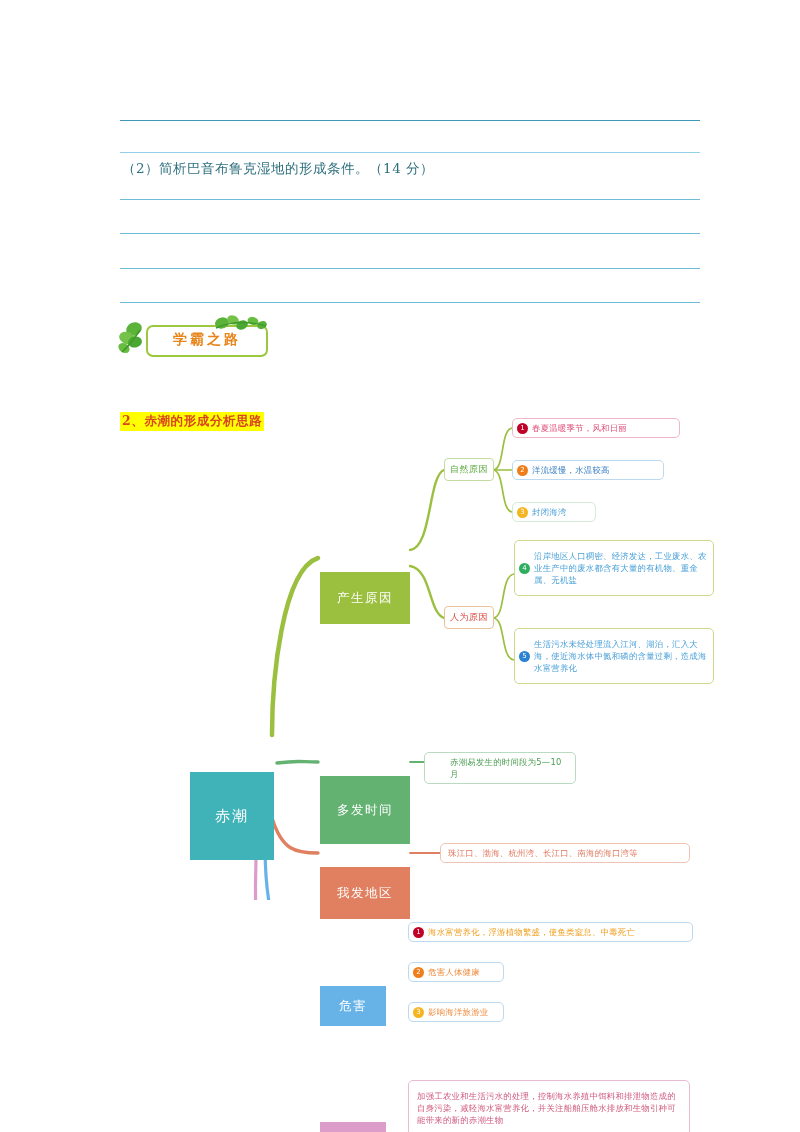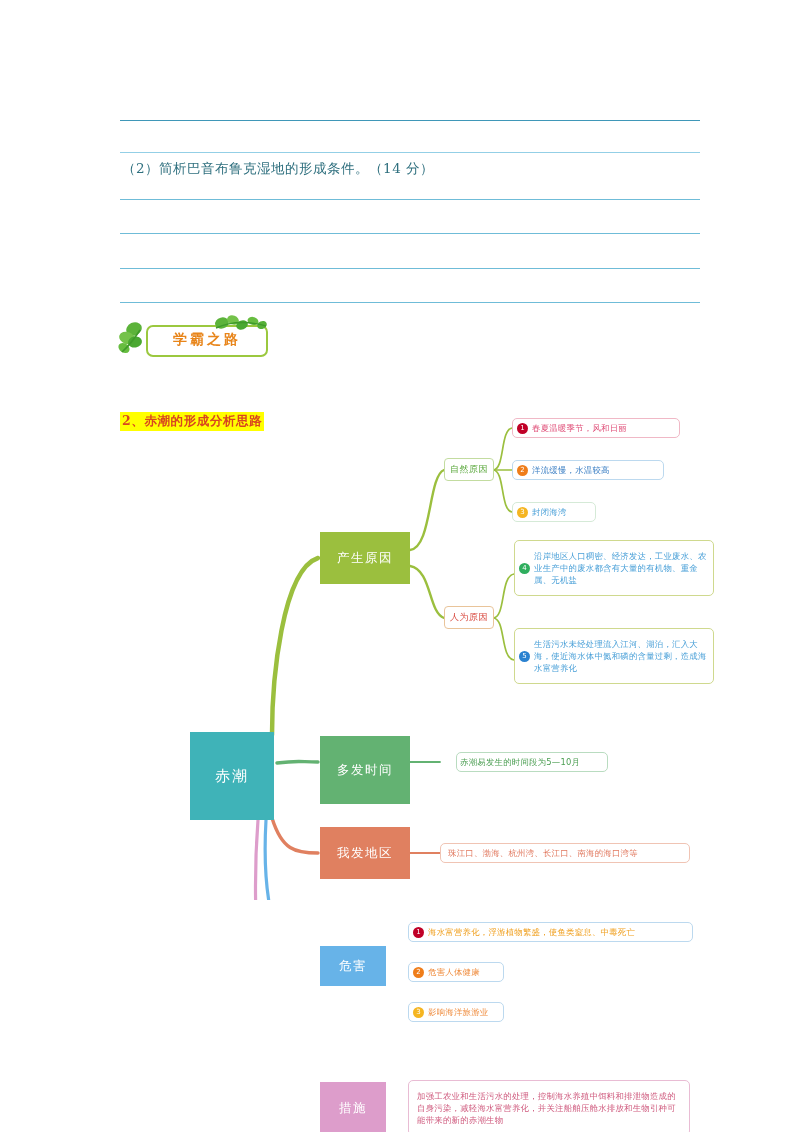--- a/index.html
+++ b/index.html
@@ -45,21 +45,21 @@
     font-weight:bold;font-size:12.5px;letter-spacing:.6px;
     padding:1px 2px;white-space:nowrap;margin-top:44px;
   }
 
   
   #map{position:absolute;left:0;top:380px;width:800px;height:520px;}
   #map svg{position:absolute;left:0;top:0;}
 
   .node{position:absolute;box-sizing:border-box;display:flex;
         align-items:center;justify-content:center;color:#fff;
-        font-size:12.5px;letter-spacing:1.5px;white-space:nowrap;}
+        font-size:12.5px;letter-spacing:1.5px;white-space:nowrap;margin-top:40px;}
   .node.root{font-size:15px;letter-spacing:2px;}
 
   .subnode{position:absolute;box-sizing:border-box;display:flex;
            align-items:center;justify-content:center;background:#fff;
            border-radius:4px;font-size:9px;letter-spacing:.5px;white-space:nowrap;}
 
   .leafbox{position:absolute;box-sizing:border-box;background:#fff;
            border-radius:5px;display:flex;align-items:center;
            font-size:8.4px;line-height:12px;letter-spacing:.25px;
            padding:3px 6px 3px 4px;}
@@ -174,21 +174,21 @@
       <span class="txt">沿岸地区人口稠密、经济发达，工业废水、农业生产中的废水都含有大量的有机物、重金属、无机盐</span>
     </div>
     <div class="leafbox" style="left:514px;top:248px;width:200px;height:56px;border:1.1px solid #cfd98e;color:#4aa0d8">
       <span class="badge" style="background:#2b82d0">5</span>
       <span class="txt">生活污水未经处理流入江河、湖泊，汇入大海，使近海水体中氮和磷的含量过剩，造成海水富营养化</span>
     </div>
 
     <div class="node" style="left:320px;top:356px;width:90px;height:68px;background:#63b272">
       <span>多发时间</span>
     </div>
-    <div class="leafbox" style="left:456px;top:372px;width:152px;height:20px;border:1.1px solid #b9dcc0;color:#4b9e52;padding-left:3px">
+    <div class="leafbox" style="left:424px;top:372px;width:152px;height:32px;border:1.1px solid #b9dcc0;color:#4b9e52;padding-left:25px">
       <span class="txt">赤潮易发生的时间段为5—10月</span>
     </div>
 
     <div class="node" style="left:320px;top:447px;width:90px;height:52px;background:#e08060">
       <span>我发地区</span>
     </div>
     <div class="leafbox" style="left:440px;top:463px;width:250px;height:20px;border:1.1px solid #f0c4b4;color:#e1785e;padding-left:7px">
       <span class="txt">珠江口、渤海、杭州湾、长江口、南海的海口湾等</span>
     </div>
 

